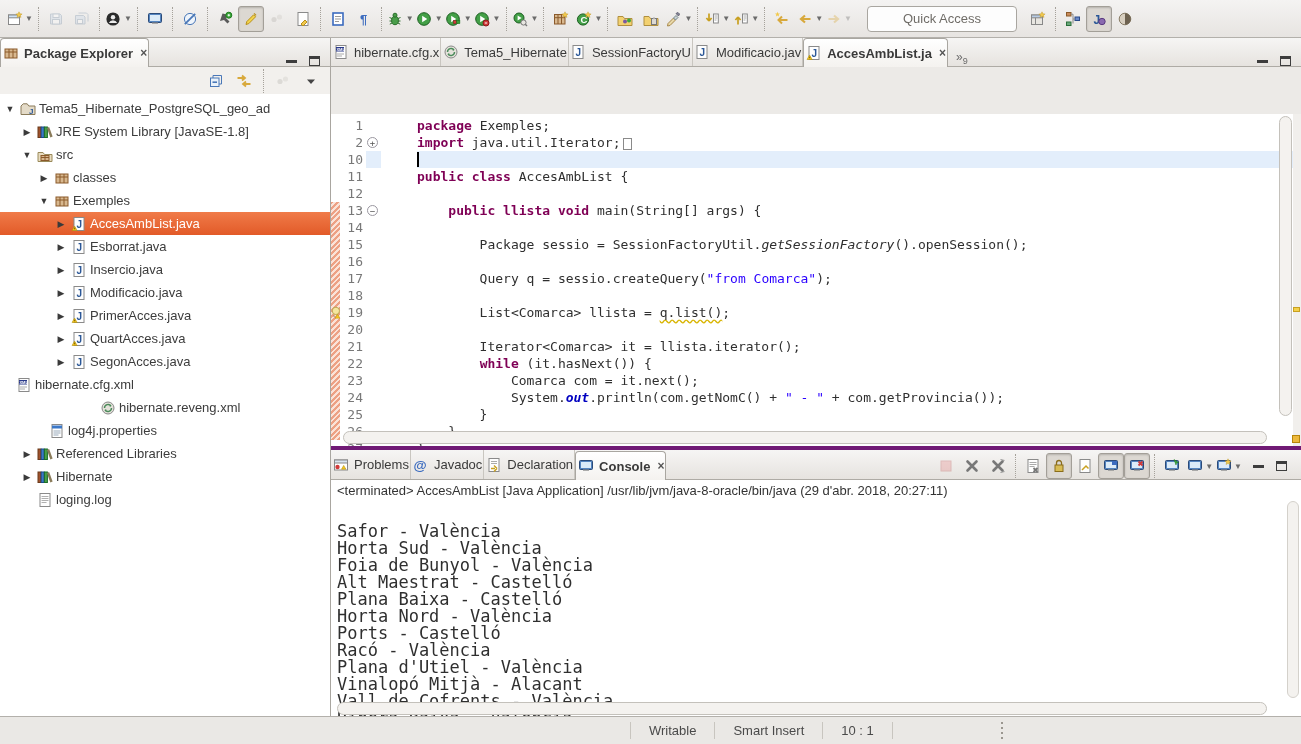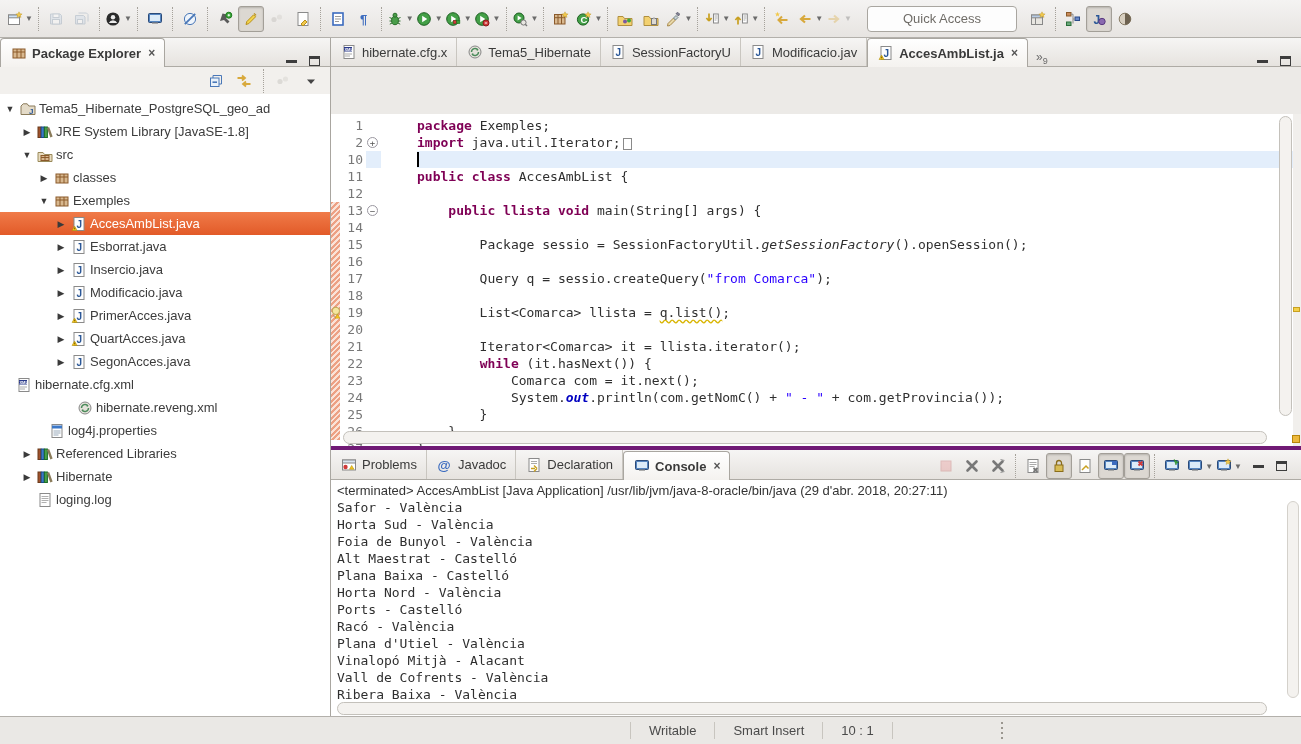--- a/index.html
+++ b/index.html
@@ -23,21 +23,21 @@
   .toolbar-right { margin-left:8px; display:flex; align-items:center; }
 
   
   .main { flex:1; display:flex; min-height:0; }
   .left-panel { width:331px; flex:none; border-right:1px solid #a9a6a0; display:flex; flex-direction:column; background:#fff; }
   .right-stack { flex:1; display:flex; flex-direction:column; min-width:0; }
 
   
   .tabbar { height:29px; flex:none; display:flex; align-items:flex-end;
             background:linear-gradient(#f6f5f4,#e6e3df); border-bottom:1px solid #aeaba5; }
-  .vtab, .etab { height:28px; display:flex; align-items:center; gap:5px; padding:0 9px;
+  .vtab, .etab { height:28px; display:flex; align-items:center; gap:5px; padding:0 1px;
                  color:#3a3a3a; border-right:1px solid #c9c6c0; white-space:nowrap; }
   .vtab.active, .etab.active { background:linear-gradient(#ffffff,#f4f2ef); border:1px solid #a9a6a0; border-bottom:none;
                  border-radius:4px 4px 0 0; margin-bottom:-1px; height:29px; font-weight:bold; }
   .tab-close { font-size:12px; color:#555; font-weight:bold; margin-left:2px; }
   .panel-ctrls { margin-left:auto; display:flex; align-items:center; gap:12px; padding:0 10px; }
   .min-glyph { width:11px; height:4px; border-bottom:3px solid #3d3d3d; }
   .max-glyph { width:11px; height:10px; border:1px solid #3d3d3d; border-top-width:3px; }
   .more-tabs { color:#6b6b6b; font-size:12px; padding:0 8px; }
   .more-tabs sub { font-size:9px; }
 
@@ -80,21 +80,21 @@
   .ov-warn { position:absolute; right:1px; top:193px; width:7px; height:5px; background:#f3d04a; border:1px solid #c8a020; }
   .ov-sq { position:absolute; right:1px; bottom:3px; width:8px; height:8px; background:#edb93c; border:1px solid #b8860b; }
 
   
   .console-panel { height:270px; flex:none; border-top:4px solid #701a75; display:flex; flex-direction:column; background:#fff; }
   .console-tabbar { height:30px; }
   .ctab { height:29px; }
   .console-toolbar { margin-left:auto; display:flex; align-items:center; padding-right:4px; }
   .console-status { flex:none; padding:3px 6px 1px; color:#333; white-space:nowrap; }
   .console-body { flex:1; position:relative; overflow:hidden; }
-  .console-out { font-family:"DejaVu Sans Mono","Liberation Mono",monospace; font-size:13px; line-height:17px; padding-left:6px; white-space:pre; }
+  .console-out { font-family:"DejaVu Sans Mono","Liberation Mono",monospace; font-size:17px; line-height:17px; padding-left:6px; white-space:pre;margin-top:24px; }
   .chscroll { position:absolute; left:6px; right:34px; bottom:1px; height:13px; border:1px solid #c4c1bb; border-radius:7px; background:#f4f2ef; }
   .cvscroll { position:absolute; right:2px; top:2px; bottom:18px; width:12px; border:1px solid #d4d1cb; border-radius:6px; background:#f4f2ef; }
 
   
   .statusbar { height:28px; flex:none; border-top:1px solid #b3b0ab; background:#eae8e5;
                display:flex; align-items:center; color:#4a4a4a; }
   .sb-spacer { width:630px; flex:none; }
   .sb-sep { width:1px; height:17px; background:#c8c5bf; flex:none; }
   .sb-cell { padding:0 18px; white-space:nowrap; }
   .sb-grip { width:2px; height:18px; margin-left:108px;
@@ -599,21 +599,21 @@
        <span class="icon">
               <svg viewBox="0 0 16 16">
                 <rect x="3" y="1.5" width="10" height="13" fill="#fefefe" stroke="#8a8a8a"></rect>
                 <rect x="3" y="3" width="8" height="4.5" fill="#2b3a8a"></rect>
                 <text x="3.4" y="6.8" font-size="4" font-weight="bold" fill="#fff">XML</text>
                 <path d="M4 10h7M4 12h5" stroke="#aaa"></path>
               </svg>
             </span>
        <span class="tree-label">hibernate.cfg.xml</span>
      </div>
-          <div class="tree-row" style="padding-left:61px">
+          <div class="tree-row" style="padding-left:84px">
        <span class="arrow"></span>
        <span class="icon">
               <svg viewBox="0 0 16 16">
                 <circle cx="8" cy="8" r="6" fill="#e4e2da" stroke="#888"></circle>
                 <path d="M4.5 8a3.5 3.5 0 016.5-1.8M11.5 8a3.5 3.5 0 01-6.5 1.8" fill="none" stroke="#4a8a5a" stroke-width="1.4"></path>
                 <path d="M10.5 4.5l.7 2-2-.3zM5.5 11.5l-.7-2 2 .3z" fill="#4a8a5a"></path>
               </svg>
             </span>
        <span class="tree-label">hibernate.reveng.xml</span>
      </div>

